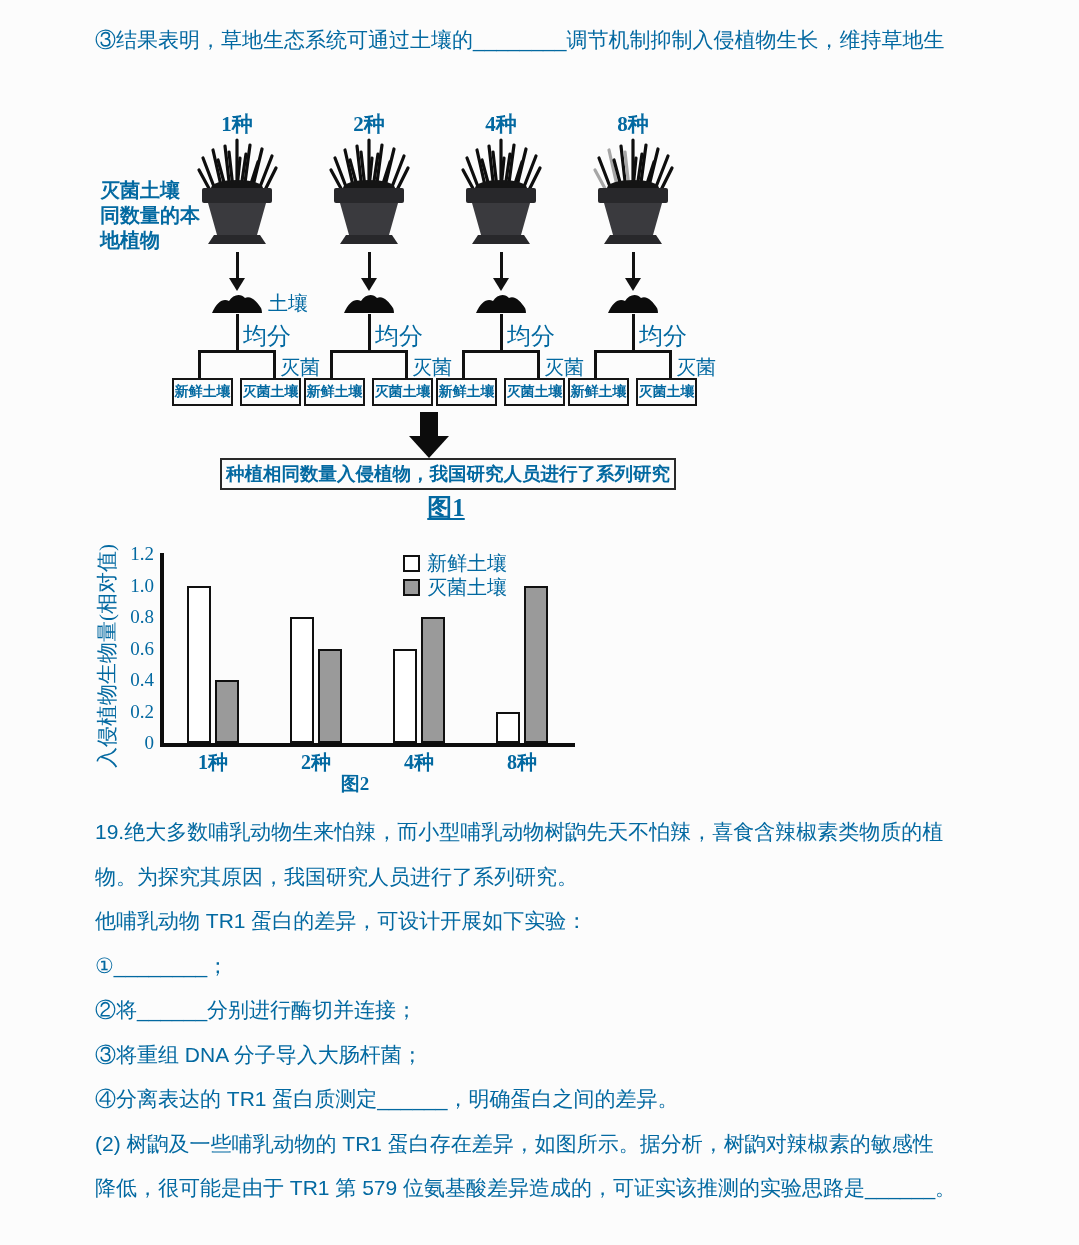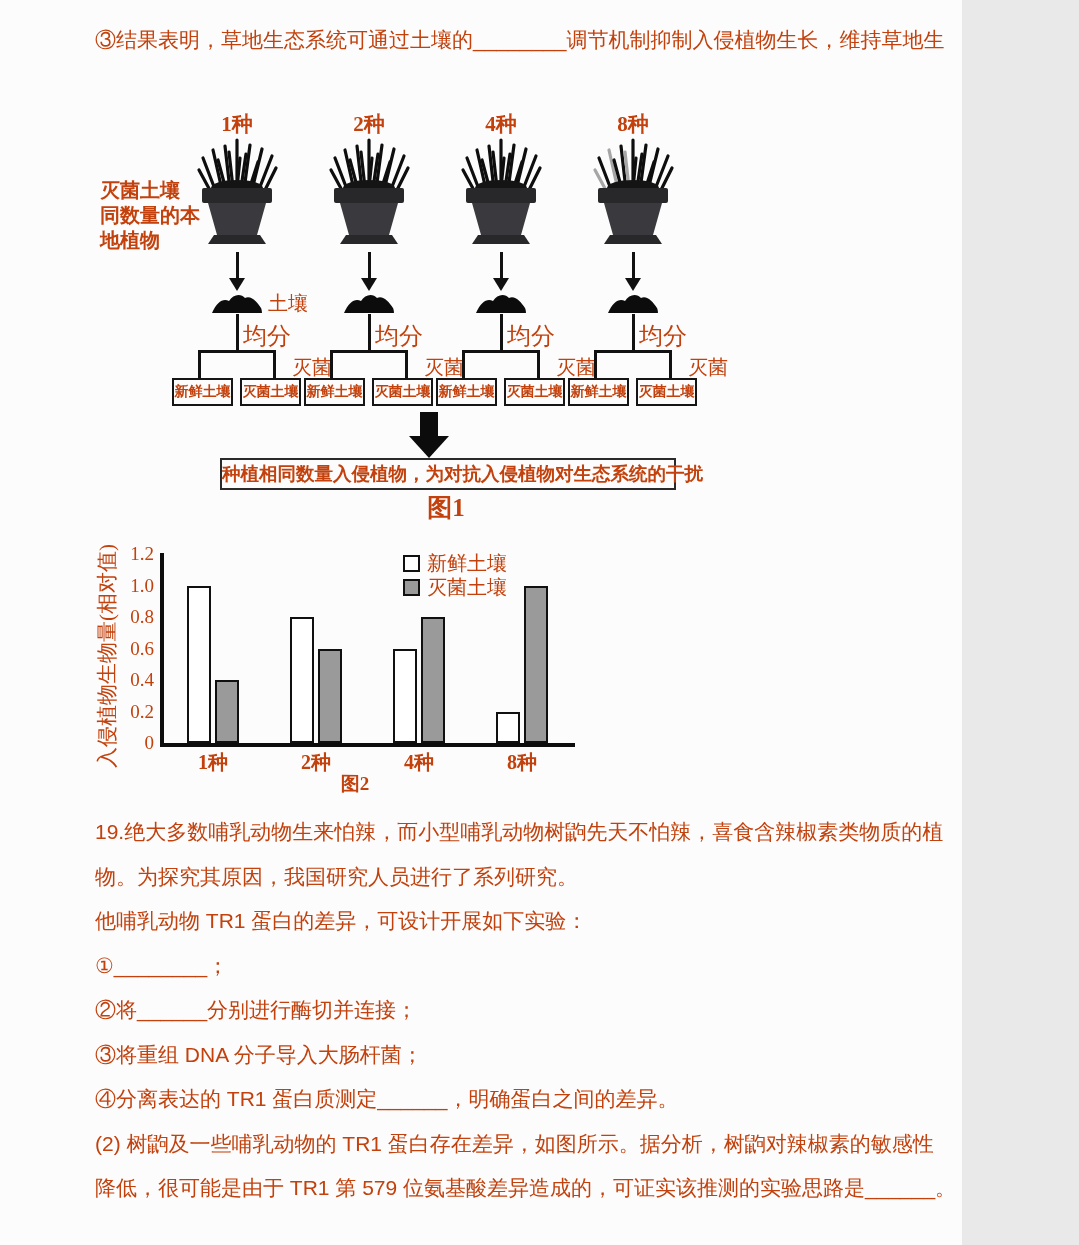--- a/index.html
+++ b/index.html
@@ -1,17 +1,17 @@
 <!DOCTYPE html>
 <html><head>
 <meta charset="utf-8">
 <style>
   html,body{margin:0;padding:0;background:#e9e9e9;}
-  .page{position:relative;width:962px;height:1245px;background:#fcfcfc;overflow:hidden;
-        font-family:"Liberation Sans",sans-serif;color:#c2410c;}
+  .page{position:relative;width:1079px;height:1245px;background:#fcfcfc;overflow:hidden;
+        font-family:"Liberation Sans",sans-serif;color:#0369a1;}
   
   .intro{position:absolute;left:95px;top:16px;width:900px;font-size:21px;line-height:47px;}
   .q19{position:absolute;left:95px;top:810px;width:910px;font-size:21px;line-height:44.5px;}
   .q19 div,.intro div{white-space:nowrap;}
   
   .fig1{position:absolute;left:0;top:108px;width:1079px;height:425px;}
   .fig1 .col{position:absolute;top:0;width:130px;height:425px;}
   .col.c0{left:172px}.col.c1{left:304px}.col.c2{left:436px}.col.c3{left:568px}
   .species{position:absolute;top:2px;left:0;width:130px;text-align:center;
            font-family:"Liberation Serif",serif;font-weight:600;font-size:21px;}
@@ -20,33 +20,33 @@
   .astem{position:absolute;left:64px;top:144px;width:3px;height:26px;background:#111;}
   .ahead{position:absolute;left:57px;top:170px;width:0;height:0;
          border-left:8px solid transparent;border-right:8px solid transparent;border-top:13px solid #111;}
   .soilsvg{position:absolute;left:39px;top:182px;}
   .soil-tag{position:absolute;left:96px;top:182px;font-family:Liberation Serif, serif;font-size:20px;white-space:nowrap;}
   .stem2{position:absolute;left:64px;top:206px;width:3px;height:36px;background:#111;}
   .split-tag{position:absolute;left:71px;top:212px;font-family:"Liberation Serif",serif;font-size:24px;white-space:nowrap;}
   .branch{position:absolute;left:26px;top:242px;width:78px;height:3px;background:#111;}
   .dropL{position:absolute;left:26px;top:242px;width:3px;height:30px;background:#111;}
   .dropR{position:absolute;left:101px;top:242px;width:3px;height:30px;background:#111;}
-  .ster-tag{position:absolute;left:120px;top:246px;font-family:"Liberation Serif",serif;font-size:20px;white-space:nowrap;text-align:center;}
+  .ster-tag{position:absolute;left:108px;top:246px;font-family:"Liberation Serif",serif;font-size:20px;white-space:nowrap;text-align:center;}
   .soilbox{position:absolute;top:270px;height:24px;width:57px;border:2.5px solid #151515;background:#fcfcfc;
            font-family:"Liberation Serif",serif;font-weight:700;font-size:14px;text-align:center;line-height:24px;white-space:nowrap;}
   .boxF{left:0px;} .boxS{left:68px;}
   .left-note{position:absolute;left:100px;top:70px;font-family:"Liberation Serif",serif;
              font-weight:600;font-size:20px;line-height:25px;}
   .bigshaft{position:absolute;left:420px;top:304px;width:18px;height:24px;background:#0c0c0c;}
   .bighead{position:absolute;left:409px;top:328px;width:0;height:0;
            border-left:20px solid transparent;border-right:20px solid transparent;border-top:22px solid #0c0c0c;}
   .procbox{position:absolute;left:220px;top:350px;width:452px;height:28px;border:2px solid #2a2a2a;background:#fcfcfc;
            font-family:"Liberation Serif",serif;font-weight:700;font-size:18.5px;text-align:center;line-height:28px;white-space:nowrap;}
   .fig1cap{position:absolute;left:220px;top:383px;width:452px;text-align:center;
-           font-family:"Liberation Serif",serif;font-weight:600;font-size:25px;}
+           font-family:"Liberation Serif",serif;font-weight:600;font-size:25px;text-decoration:underline;}
   
   .fig2{position:absolute;left:90px;top:533px;width:580px;height:290px;font-family:"Liberation Serif",serif;}
   .spine{position:absolute;left:70px;top:20px;width:4px;height:194px;background:#0d0d0d;}
   .baseline{position:absolute;left:70px;top:210px;width:415px;height:4px;background:#0d0d0d;}
   .ylab{position:absolute;left:-114px;top:110px;width:260px;height:26px;text-align:center;
         font-size:21px;transform:rotate(-90deg);white-space:nowrap;}
   .ytick{position:absolute;left:8px;width:56px;text-align:right;font-size:19px;height:22px;line-height:22px;}
   .bar{position:absolute;width:24px;border:2.5px solid #101010;box-sizing:border-box;}
   .xlab{position:absolute;top:216px;width:80px;text-align:center;font-weight:700;font-size:20px;}
   .legend{position:absolute;left:313px;top:18px;}
@@ -224,21 +224,21 @@
       <div class="branch"></div>
       <div class="dropL"></div>
       <div class="dropR"></div>
       <div class="ster-tag">灭菌</div>
       <div class="soilbox boxF">新鲜土壤</div>
       <div class="soilbox boxS">灭菌土壤</div>
     </div>
 
     <div class="bigshaft"></div>
     <div class="bighead"></div>
-    <div class="procbox">种植相同数量入侵植物，为对抗入侵植物对生态系统的干扰</div>
+    <div class="procbox">种植相同数量入侵植物，我国研究人员进行了系列研究</div>
     <div class="fig1cap">图1</div>
   </div>
 
   <div class="fig2" id="chart">
     <div class="ylab">入侵植物生物量(相对值)</div>
     <div class="spine"></div>
     <div class="baseline"></div>
     <div class="legend">
       <div class="lrow">
         <div class="swatch" id="sw0" style="background: rgb(255, 255, 255);"></div>

